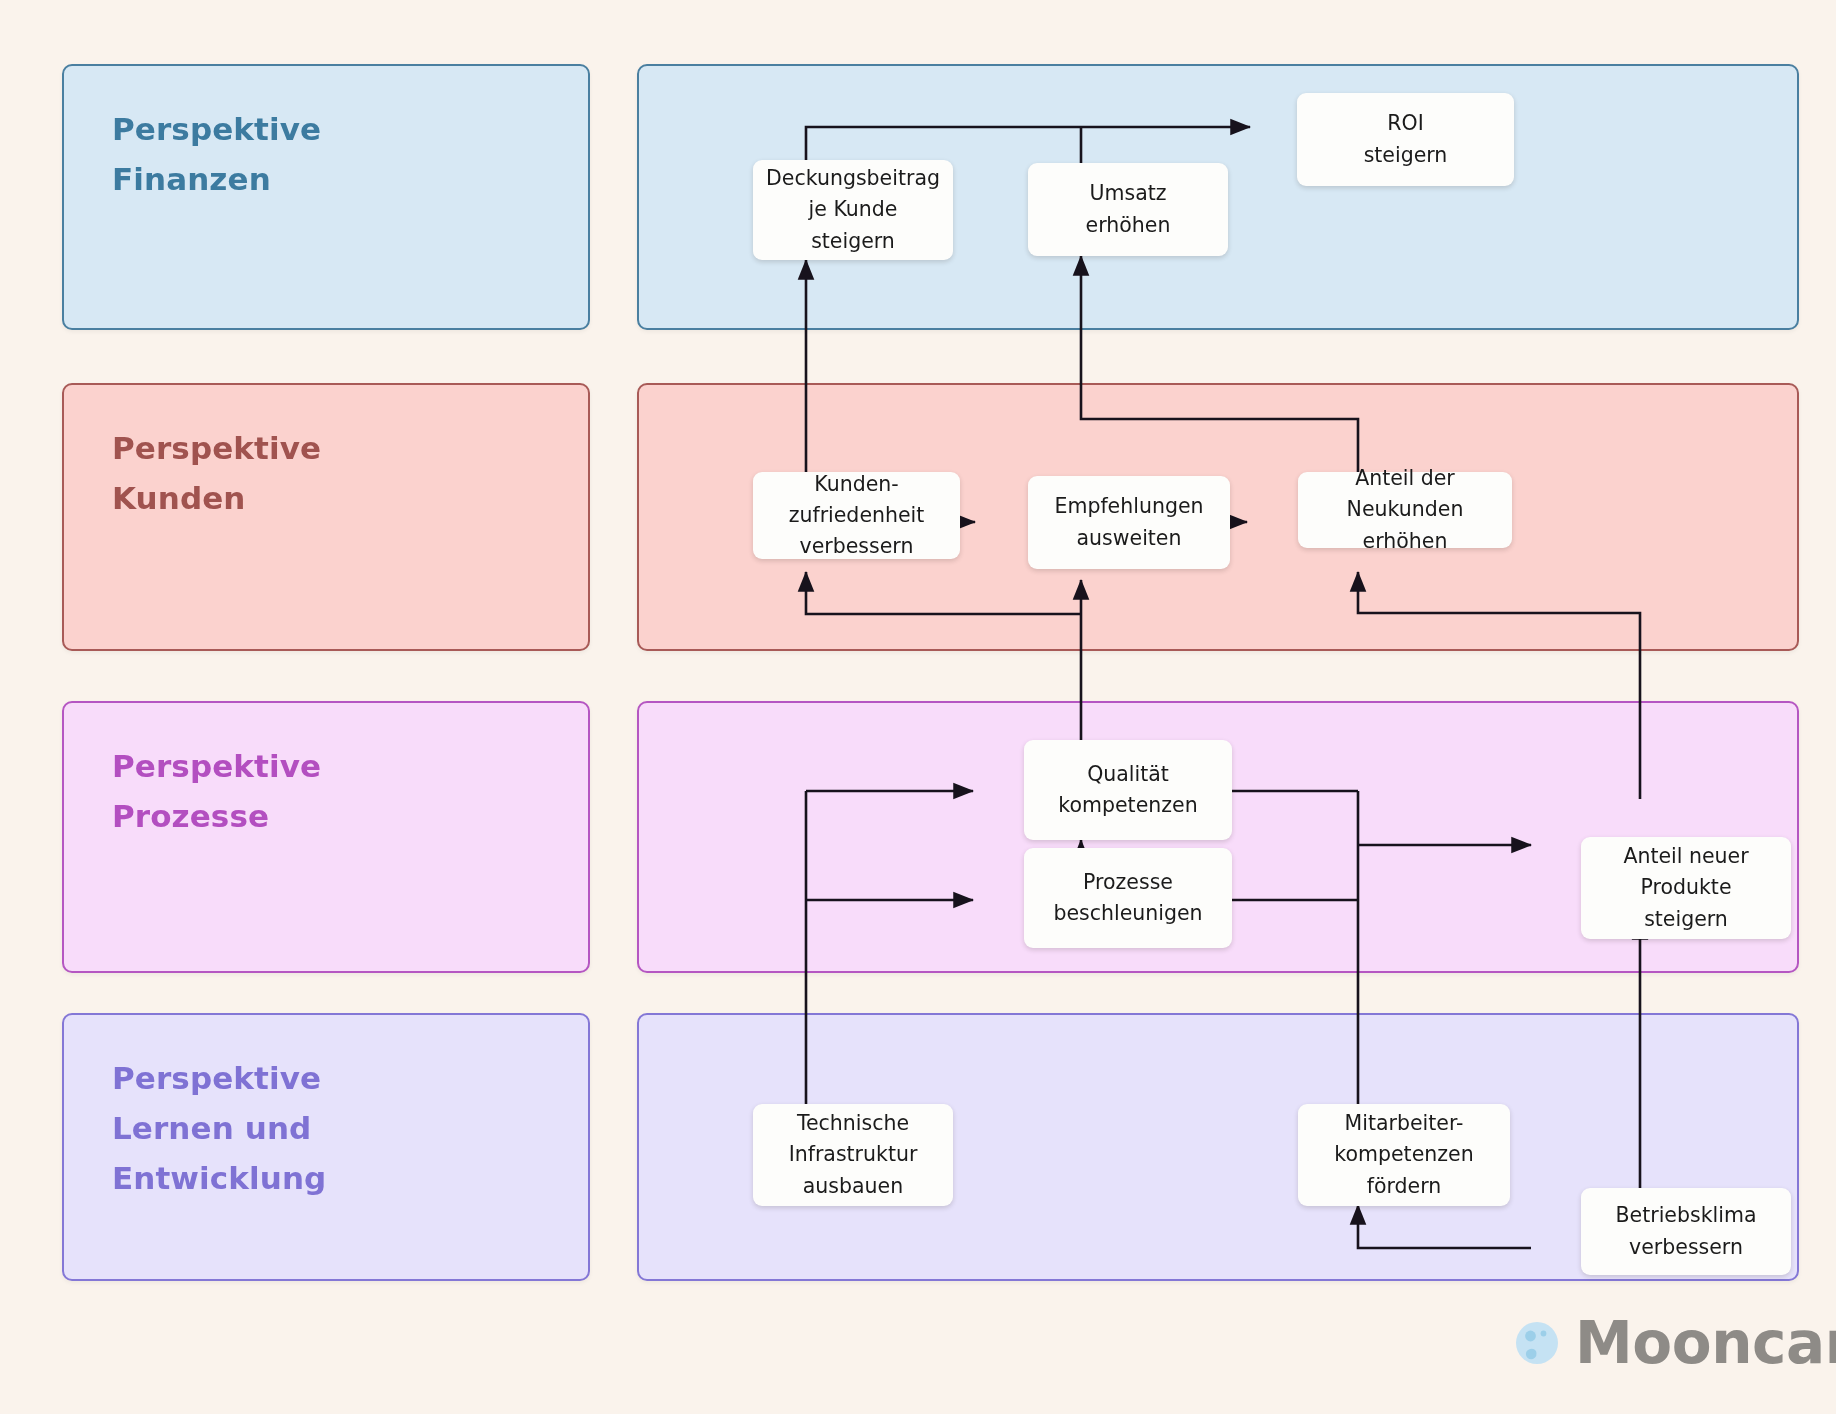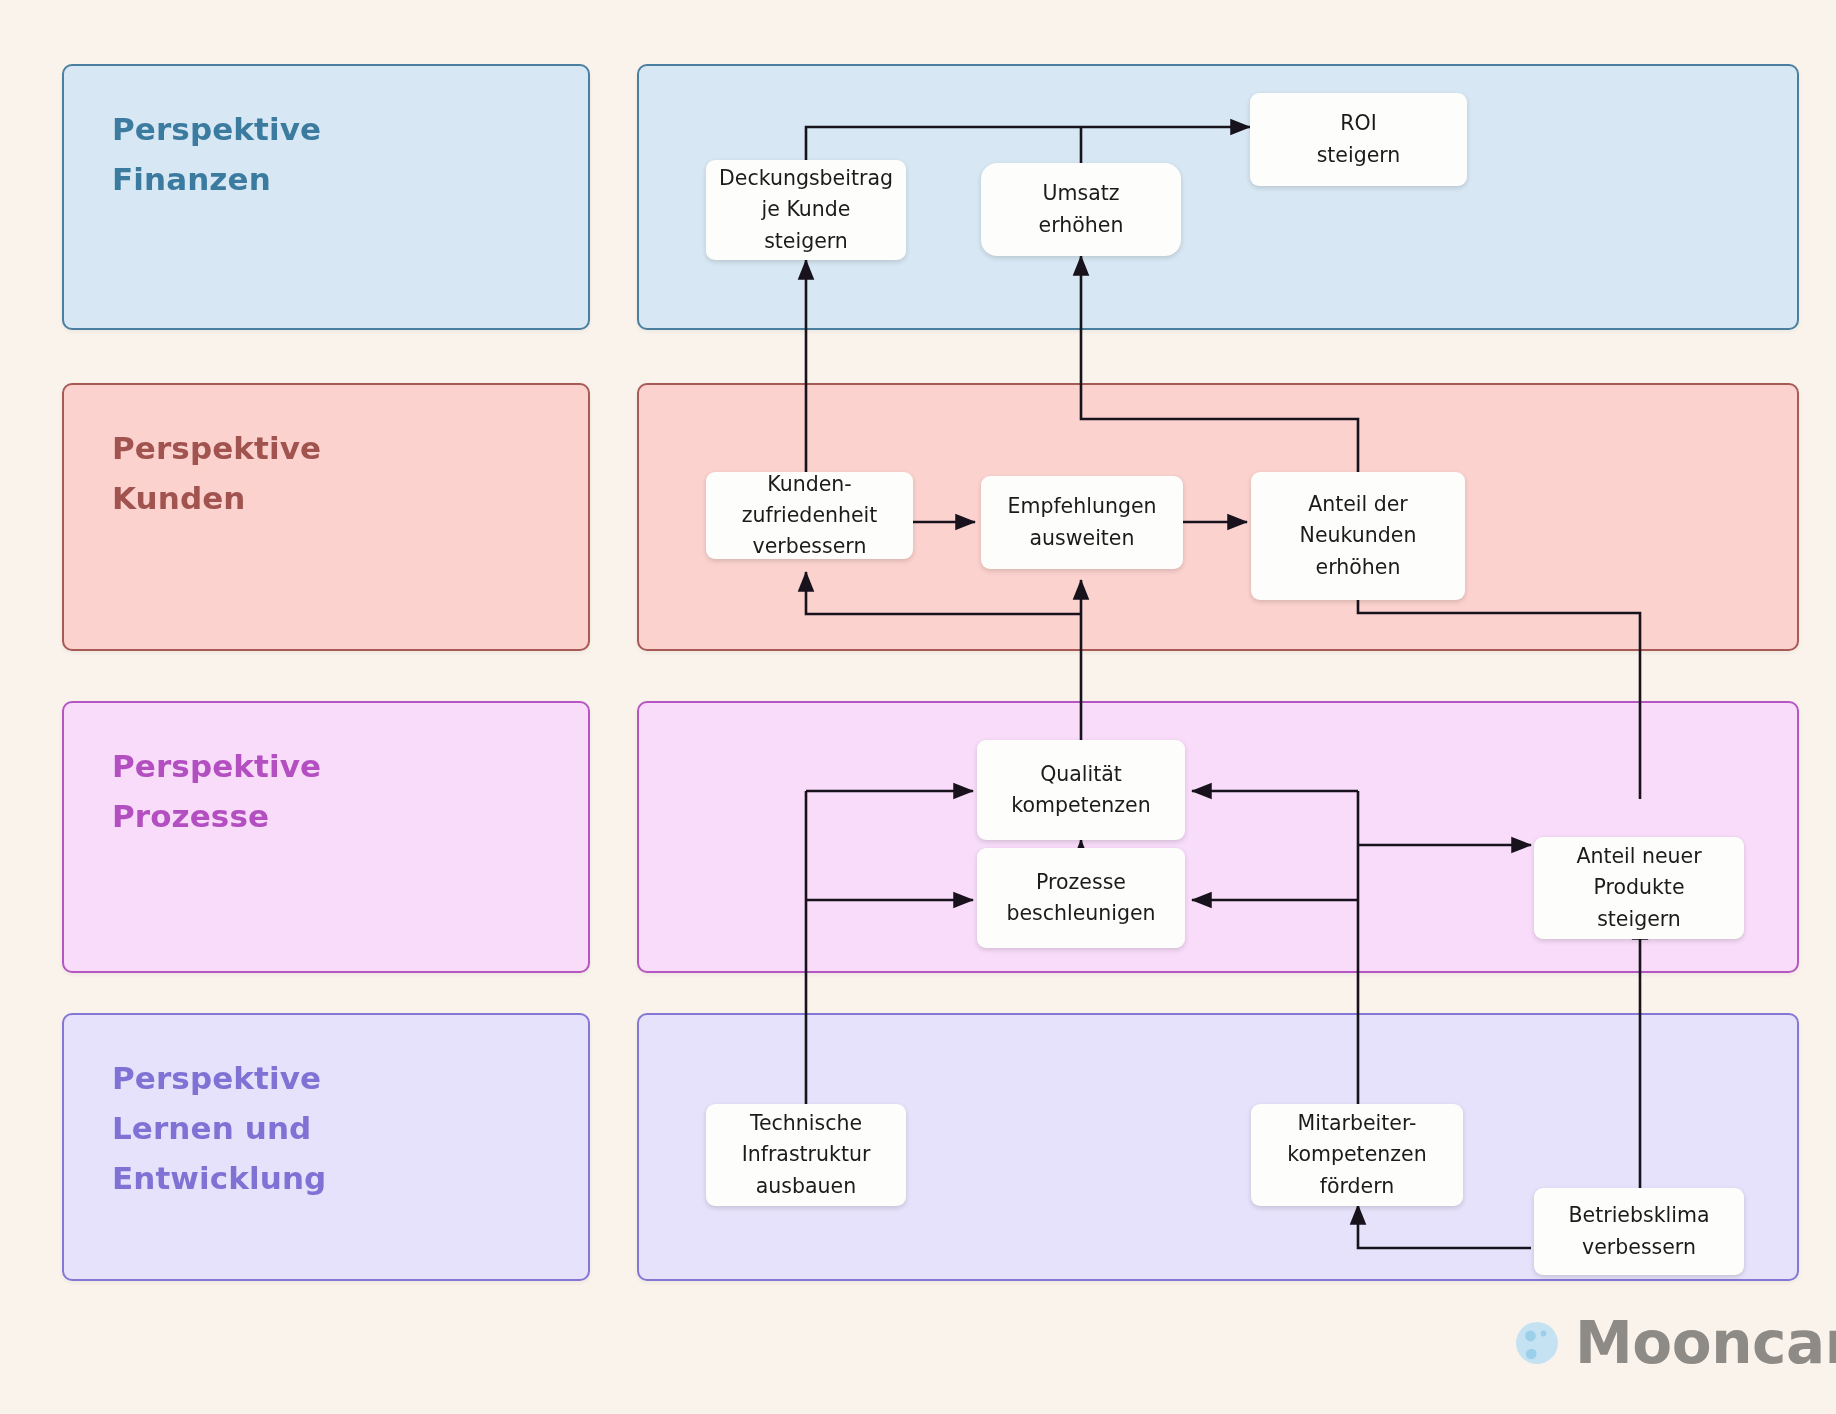--- a/index.html
+++ b/index.html
@@ -48,20 +48,21 @@
     display: flex;
     align-items: center;
     justify-content: center;
     text-align: center;
     color: #1b1b1b;
     font-size: 20.5px;
     line-height: 1.52;
     white-space: pre-line;
     padding: 4px 8px;
     z-index: 5;
+    margin-left: 47px;
   }
 
   
   #wires { position: absolute; inset: 0; z-index: 3; pointer-events: none; }
 
   
   #logo {
     position: absolute;
     left: 1513px; top: 1309px;
     display: flex; align-items: center; gap: 14px;
@@ -148,39 +149,39 @@
 
       <path d="M 1531,1248 L 1358,1248 L 1358,1205" marker-end="url(#ah)"></path>
     </g>
   </svg>
 
   <div class="node" style="left:706px; top:160px; width:200px; height:100px;">
     <span>Deckungsbeitrag
 je Kunde
 steigern</span>
   </div>
-  <div class="node" style="left:981px; top:163px; width:200px; height:93px;border-radius:16px;">
+  <div class="node" style="left:981px; top:163px; width:200px; height:93px;">
     <span>Umsatz
 erhöhen</span>
   </div>
   <div class="node" style="left:1250px; top:93px; width:217px; height:93px;">
     <span>ROI
 steigern</span>
   </div>
 
   <div class="node" style="left:706px; top:472px; width:207px; height:87px;">
     <span>Kunden-
 zufriedenheit
 verbessern</span>
   </div>
   <div class="node" style="left:981px; top:476px; width:202px; height:93px;">
     <span>Empfehlungen
 ausweiten</span>
   </div>
-  <div class="node" style="left:1251px; top:472px; width:214px; height:128px;">
+  <div class="node" style="left:1251px; top:472px; width:214px; height:76px;">
     <span>Anteil der
 Neukunden
 erhöhen</span>
   </div>
 
   <div class="node" style="left:977px; top:740px; width:208px; height:100px;">
     <span>Qualität
 kompetenzen</span>
   </div>
   <div class="node" style="left:977px; top:848px; width:208px; height:100px;">

